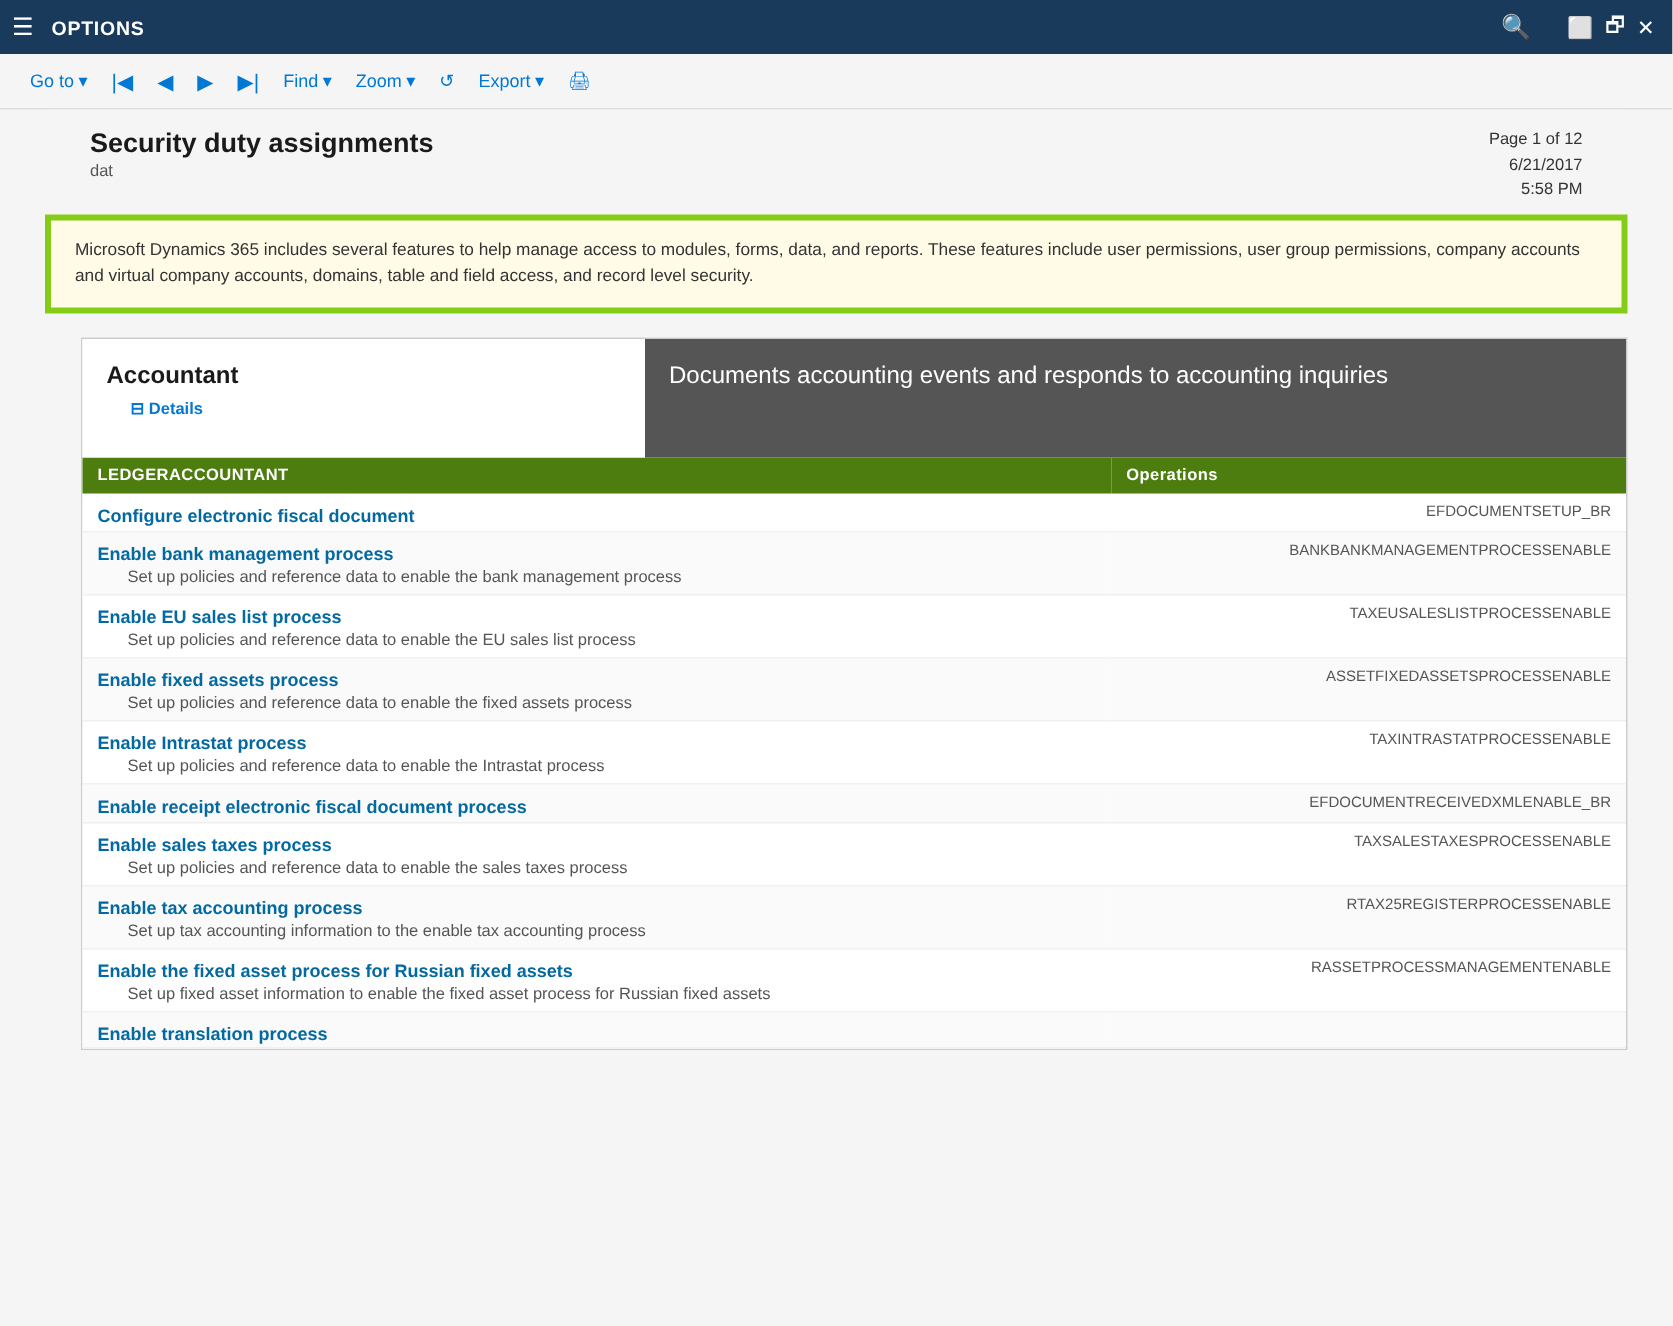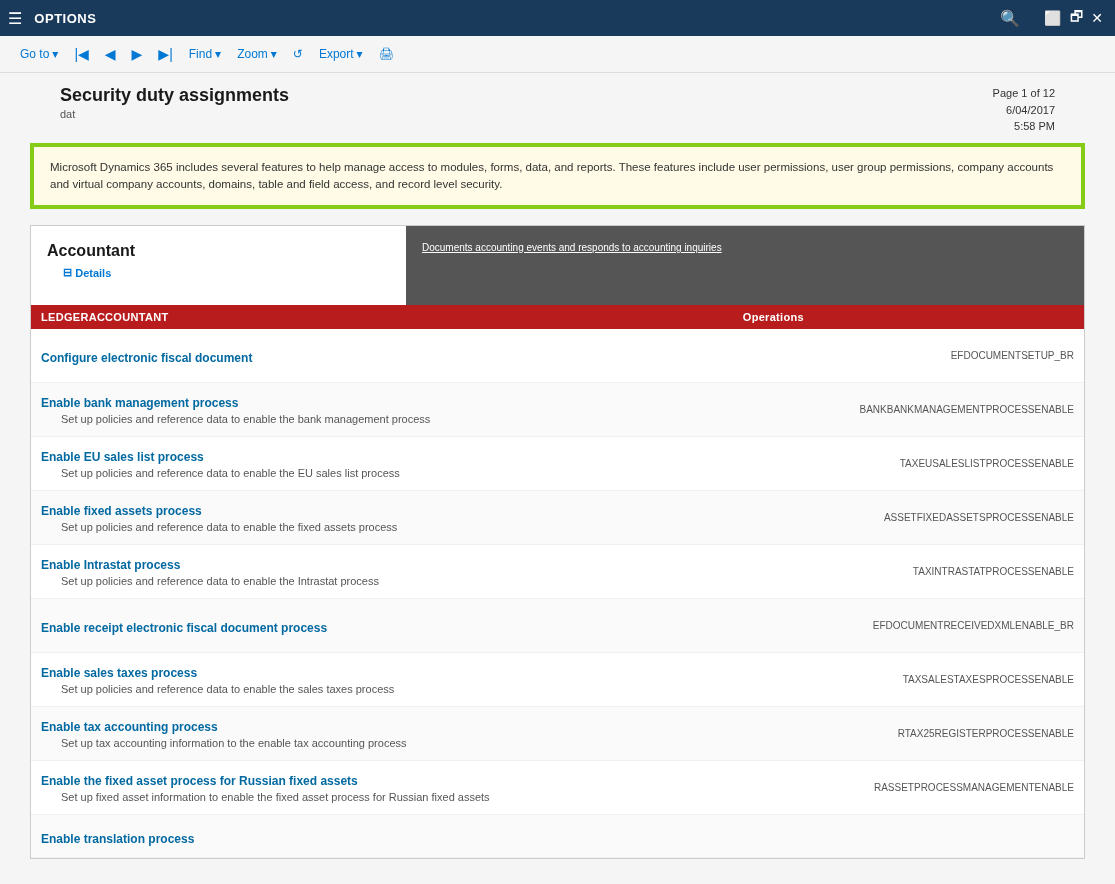--- a/index.html
+++ b/index.html
@@ -75,41 +75,41 @@
       font-size: 11.5px;
       color: #333;
       line-height: 1.5;
     }
 
     
     .accountant-section {
       background: white;
       border: 1px solid #ccc;
       margin-bottom: 2px;
+      margin-left: 24px;
     }
 
     .accountant-header {
       display: flex;
     }
     .accountant-name-col {
       background: white;
       width: 375px;
       padding: 16px;
       font-size: 16px;
       font-weight: 600;
       color: #1a1a1a;
       flex-shrink: 0;
     }
     .accountant-desc-col {
       background: #555;
       color: white;
       padding: 16px;
-      font-size: 10px;
+      font-size: 16px;
       flex: 1;
-      text-decoration: underline;
     }
     .accountant-details {
       padding: 6px 16px 10px 16px;
       font-size: 11px;
     }
     .details-link {
       color: #0078d4;
       cursor: pointer;
       display: flex;
       align-items: center;
@@ -117,21 +117,21 @@
     }
 
     
     .duties-table {
       width: 100%;
       border-collapse: collapse;
       background: white;
     }
 
     .table-header-row {
-      background: #b91c1c;
+      background: #4d7c0f;
       color: white;
     }
     .table-header-row td {
       padding: 6px 10px;
       font-size: 11px;
       font-weight: 600;
       letter-spacing: 0.3px;
     }
     .table-header-row .col-id { text-align: left; }
 
@@ -155,21 +155,21 @@
       font-size: 12px;
       font-weight: 600;
       color: #0369a1;
     }
     .duty-desc-cell {
       padding: 1px 10px 5px 30px;
       font-size: 11px;
       color: #555;
     }
     .duty-id-cell {
-      padding: 21px 10px;
+      padding: 7px 10px;
       font-size: 10px;
       color: #555;
       text-align: right;
       vertical-align: top;
     }
     .duty-name-col { width: 75%; }
     .duty-id-col { width: 25%; }
 
     
     .content-area::-webkit-scrollbar { width: 12px; }
@@ -218,21 +218,21 @@
 
   <div class="content-area">
 
     <div class="report-header">
       <div>
         <div class="report-title">Security duty assignments</div>
         <div class="report-subtitle">dat</div>
       </div>
       <div class="report-meta">
         <div>Page 1 of 12</div>
-        <div>6/04/2017</div>
+        <div>6/21/2017</div>
         <div>5:58 PM</div>
       </div>
     </div>
 
     <div class="info-box">
       <span>Microsoft Dynamics 365 includes several features to help manage access to modules, forms, data, and reports. These features include user permissions, user group permissions, company accounts and virtual company accounts, domains, table and field access, and record level security.</span>
     </div>
 
     <div class="accountant-section">
       <div class="accountant-header">

